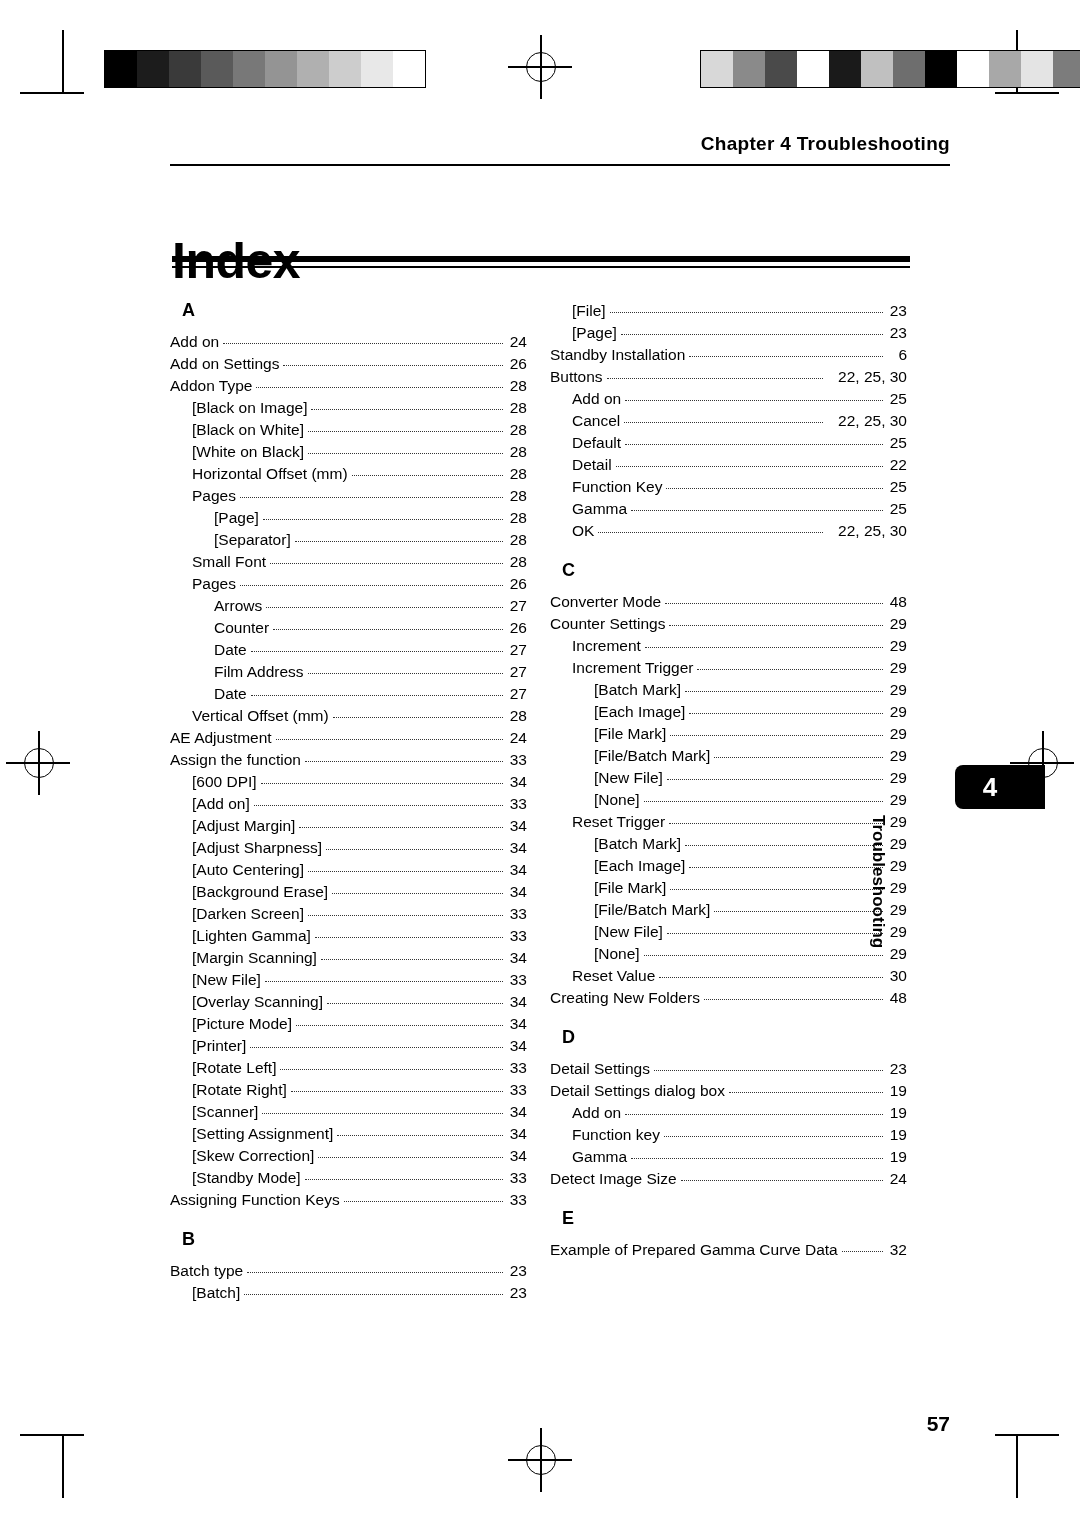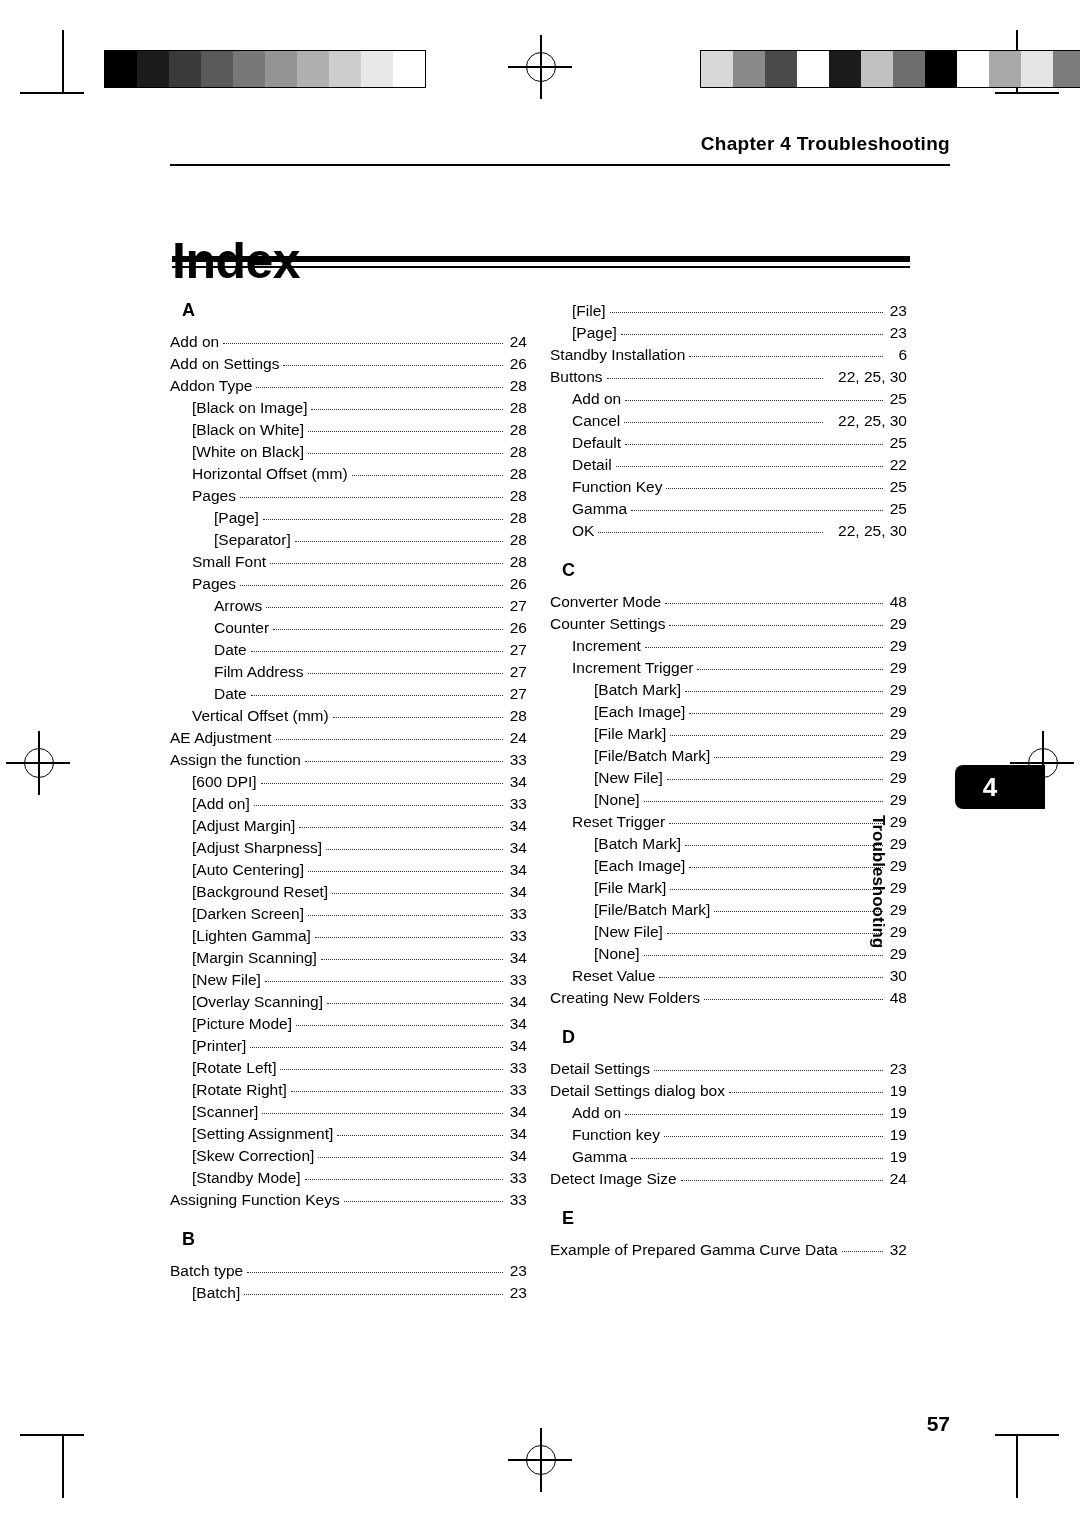--- a/index.html
+++ b/index.html
@@ -362,21 +362,21 @@
       <span class="txt">[Adjust Sharpness]</span>
       <span class="dots"></span>
       <span class="pg">34</span>
     </div>
     <div class="entry lvl1">
       <span class="txt">[Auto Centering]</span>
       <span class="dots"></span>
       <span class="pg">34</span>
     </div>
     <div class="entry lvl1">
-      <span class="txt">[Background Reset]</span>
+      <span class="txt">[Background Erase]</span>
       <span class="dots"></span>
       <span class="pg">34</span>
     </div>
     <div class="entry lvl1">
       <span class="txt">[Darken Screen]</span>
       <span class="dots"></span>
       <span class="pg">33</span>
     </div>
     <div class="entry lvl1">
       <span class="txt">[Lighten Gamma]</span>

